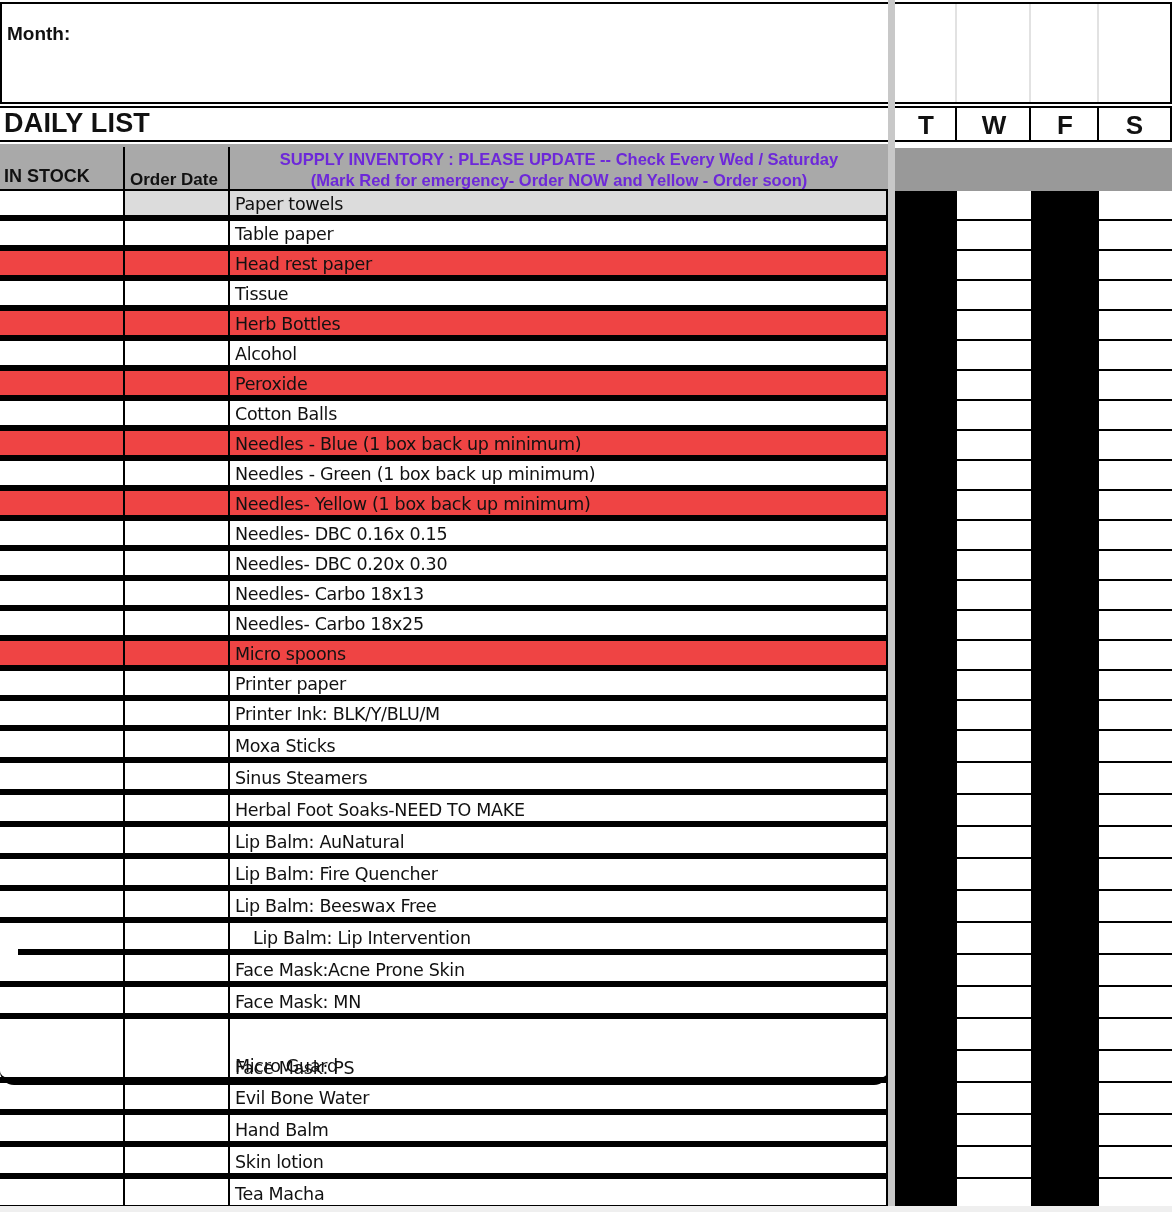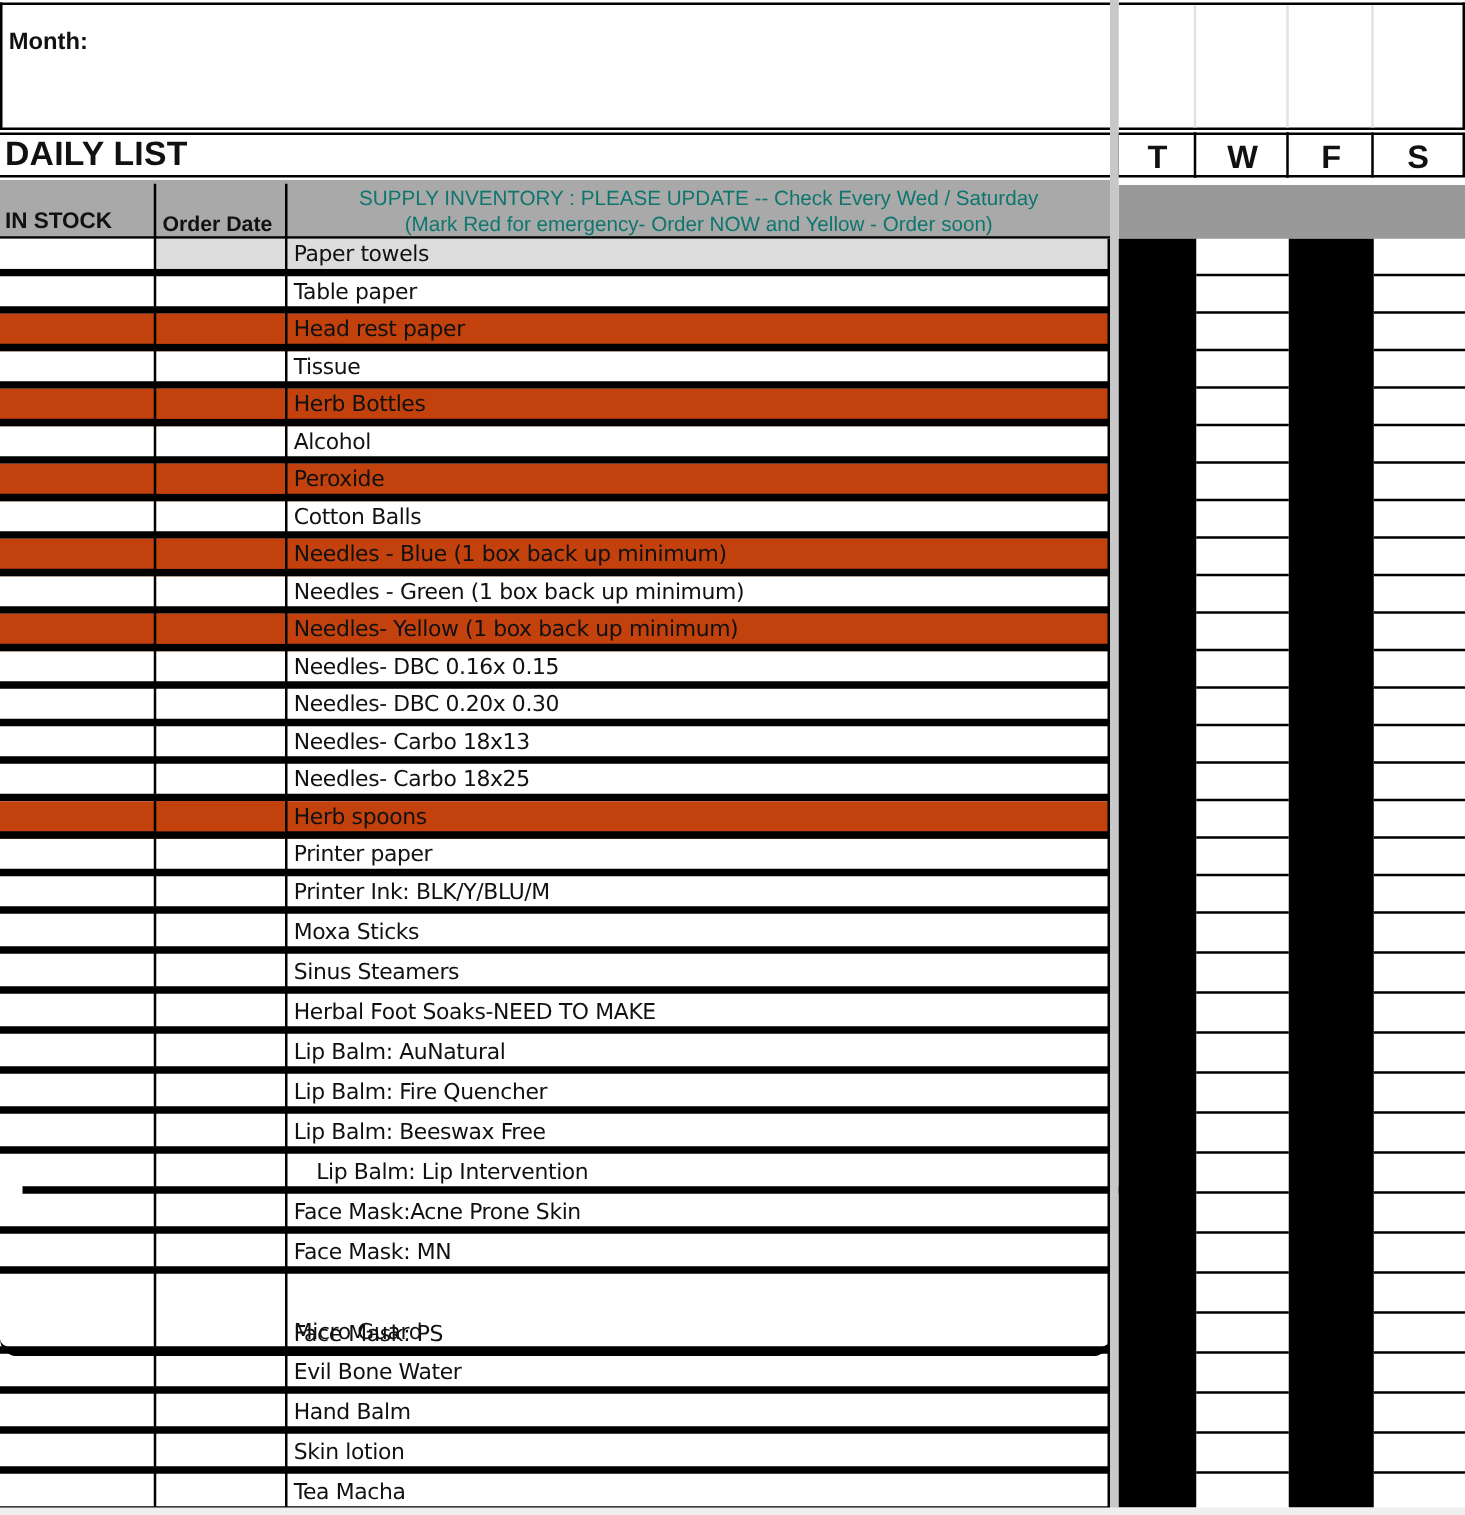--- a/index.html
+++ b/index.html
@@ -8,34 +8,34 @@
   .month-box { left: 0; top: 2px; width: 888px; height: 102px; border: 2px solid #000; border-right: none; }
   .month-label { left: 7px; top: 23px; font-weight: bold; font-size: 19px; color: #111; }
   .top-right { left: 895px; top: 2px; width: 277px; height: 102px; border-top: 2px solid #000; border-bottom: 2px solid #000; border-right: 2px solid #000; }
   .tr-div { position: absolute; top: 0; bottom: 0; width: 2px; background: #e2e2e2; }
   .daily-row { left: 0; top: 106px; width: 888px; height: 36px; border-top: 2px solid #000; border-bottom: 2px solid #000; }
   .daily-title { left: 4px; top: 108px; font-size: 27px; font-weight: bold; color: #111; letter-spacing: 0.2px; }
   .day-cell { top: 106px; height: 36px; border-top: 2px solid #000; border-bottom: 2px solid #000; border-left: 2px solid #000; font-weight: bold; font-size: 26px; text-align: center; line-height: 34px; color: #111; }
   .header-row { left: 0; top: 144px; width: 888px; height: 47px; background: #a9a9a9; border-bottom: 2px solid #000; }
   .hdr-instock { left: 4px; top: 166px; font-weight: bold; font-size: 18px; color: #111; }
   .hdr-orderdate { left: 130px; top: 170px; font-weight: bold; font-size: 17px; color: #111; }
-  .hdr-supply { left: 232px; top: 149px; width: 654px; text-align: center; font-weight: normal; font-size: 16.5px; line-height: 21px; color: #0f766e; }
+  .hdr-supply { left: 232px; top: 149px; width: 654px; text-align: center; font-weight: bold; font-size: 16.5px; line-height: 21px; color: #6d28d9; }
   .hdr-vline { top: 147px; width: 2px; height: 44px; background: #000; }
   .right-header { left: 895px; top: 148px; width: 277px; height: 43px; background: #999999; }
   .gutter { left: 888px; top: 0; width: 7px; height: 1212px; background: #c8c8c8; }
   .gutter-line { left: 886px; top: 191px; width: 2px; height: 1015px; background: #000; }
   .row { left: 0; width: 888px; border-bottom: 6px solid #000000; }
   .cell-instock { position: absolute; left: 0; top: 0; bottom: 0; width: 123px; }
   .cell-order { position: absolute; left: 125px; top: 0; bottom: 0; width: 103px; }
   .cell-item { position: absolute; left: 230px; top: 0; bottom: 0; right: 0; padding-left: 5px; font-family: "DejaVu Sans", sans-serif; font-size: 17.5px; color: #111; display: flex; align-items: flex-end; padding-bottom: 1px; letter-spacing: -0.3px; }
   .vline { top: 191px; width: 2px; height: 1015px; background: #000; }
   .rcol { top: 191px; height: 1015px; }
   .bottom-strip { left: 0; top: 1206px; width: 1172px; height: 6px; background: #efefef; }
   .shade-a { background: #dcdcdc; }
-  .shade-b { background: #c2410c; }
+  .shade-b { background: #ef4444; }
 </style>
 </head>
 <body>
 
 <div class="abs month-box"></div>
 <div class="abs month-label">Month:</div>
 <div class="abs" style="left:80px; top:10px; width:790px; height:85px;"></div>
 
 <div class="abs top-right">
   <div class="tr-div" style="left:60px;"></div>
@@ -134,21 +134,21 @@
       <div class="cell-item">Needles- Carbo 18x13</div>
     </div>
     <div class="abs row" style="top: 611px; height: 30px;">
       <div class="cell-instock"></div>
       <div class="cell-order"></div>
       <div class="cell-item">Needles- Carbo 18x25</div>
     </div>
     <div class="abs row shade-b" style="top: 641px; height: 30px;">
       <div class="cell-instock"></div>
       <div class="cell-order shade-b"></div>
-      <div class="cell-item">Herb spoons</div>
+      <div class="cell-item">Micro spoons</div>
     </div>
     <div class="abs row" style="top: 671px; height: 30px;">
       <div class="cell-instock"></div>
       <div class="cell-order"></div>
       <div class="cell-item">Printer paper</div>
     </div>
     <div class="abs row" style="top: 701px; height: 30px; padding-left: 19px;">
       <div class="cell-instock"></div>
       <div class="cell-order"></div>
       <div class="cell-item">Printer Ink: BLK/Y/BLU/M</div>

